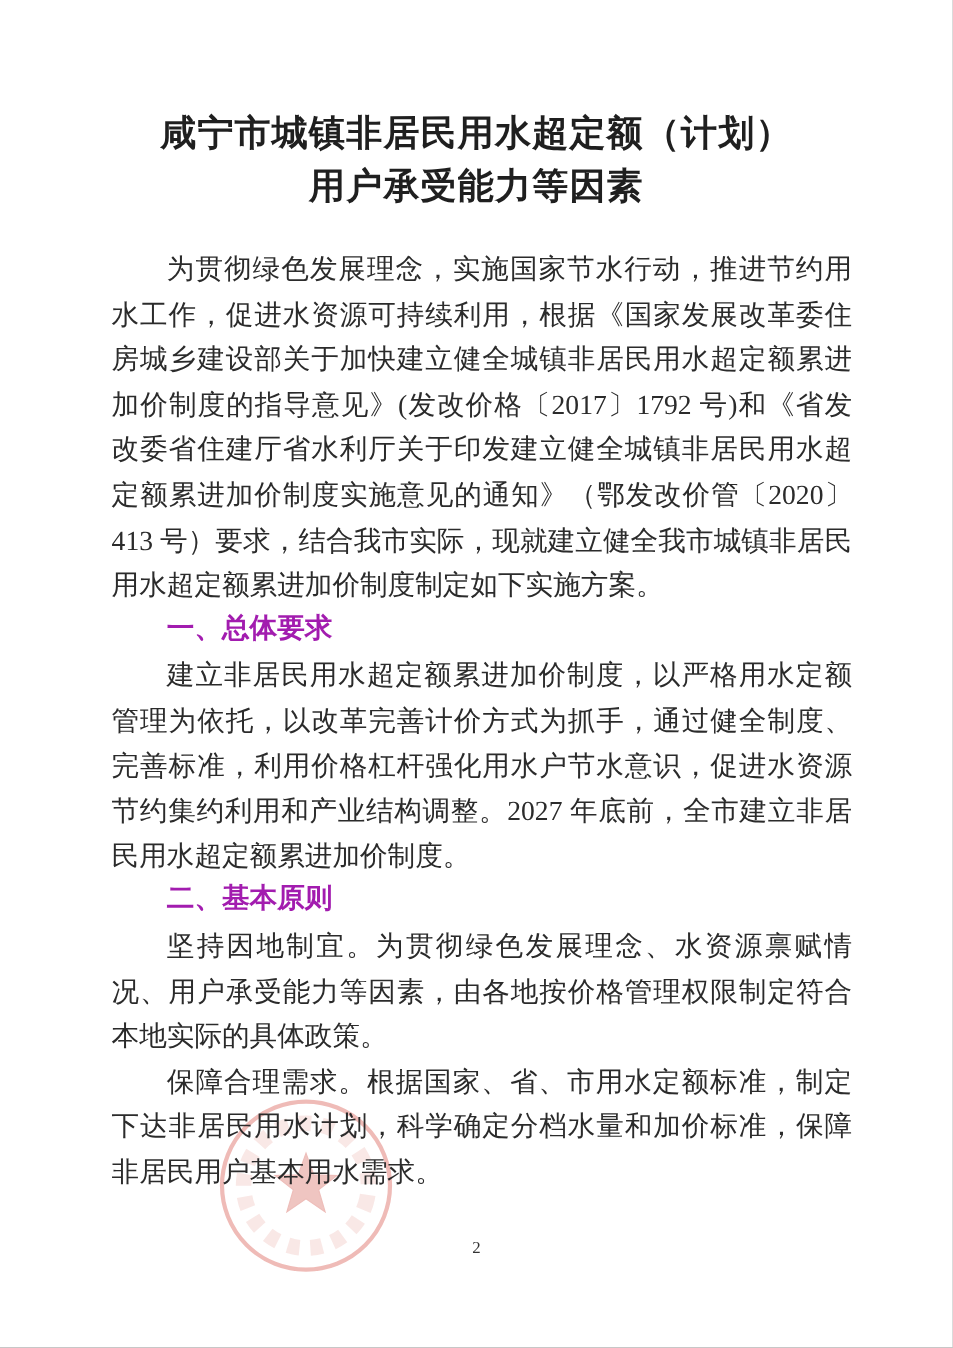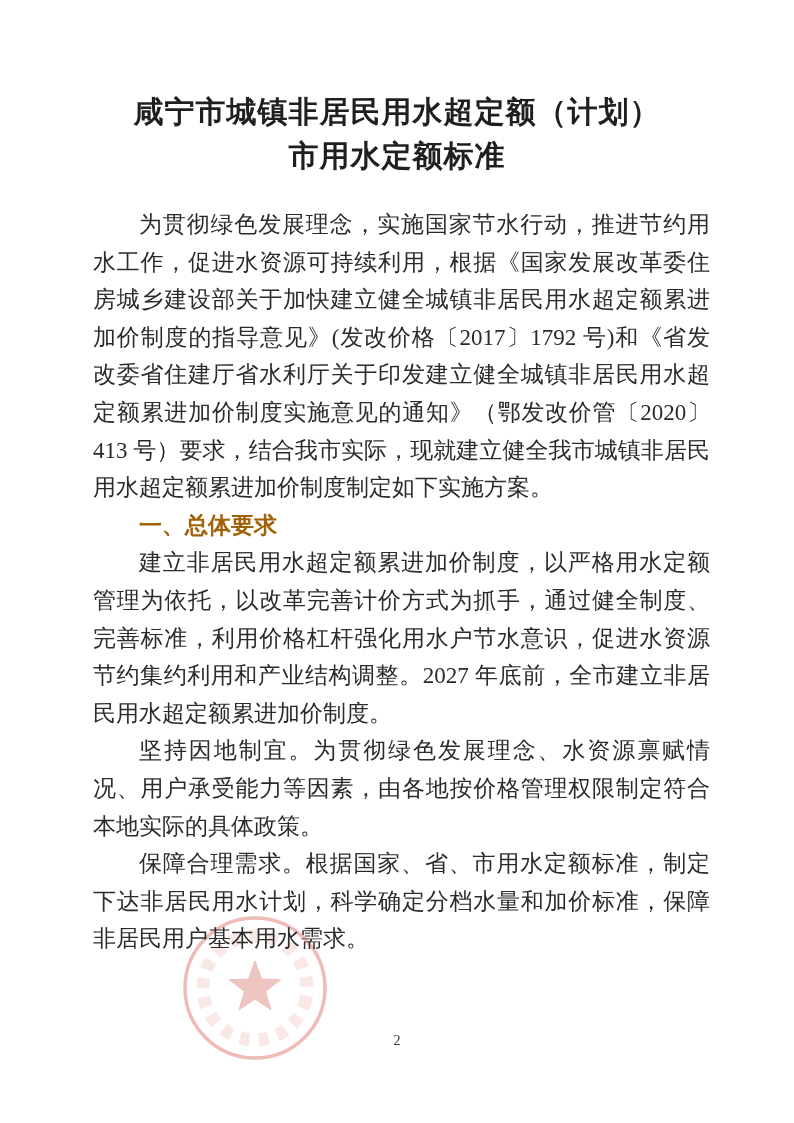--- a/index.html
+++ b/index.html
@@ -41,22 +41,22 @@
   }
   .para {
     margin: 0;
     text-indent: 2em;
     color: #2b2b2b;
   }
   .heading {
     margin: 0;
     text-indent: 2em;
     font-weight: bold;
-    color: #a16207;
-    font-family: Liberation Sans, sans-serif;
+    color: #a21caf;
+    font-family: Liberation Mono, monospace;
   }
   .seal {
     position: absolute;
     left: 180px;
     top: 912px;
     width: 150px;
     height: 152px;
     z-index: 1;
   }
   .page-number {
@@ -75,26 +75,27 @@
 <div class="page">
 
   <svg class="seal" viewBox="0 0 150 152" xmlns="http://www.w3.org/2000/svg">
     <circle cx="75" cy="76" r="70" fill="none" stroke="#e2847b" stroke-width="3.5" opacity="0.55"></circle>
     <circle cx="75" cy="76" r="52" fill="none" stroke="#e2948c" stroke-width="13" stroke-dasharray="10 9" opacity="0.22" transform="rotate(12 75 76)"></circle>
     <polygon points="75,49 81.5,67.1 100.7,67.7 85.5,79.4 90.9,97.8 75,87 59.1,97.8 64.5,79.4 49.3,67.7 68.5,67.1" fill="#dd8078" opacity="0.45" stroke="#d96f66" stroke-width="1"></polygon>
   </svg>
 
   <h1 class="doc-title">
     <span>咸宁市城镇非居民用水超定额（计划）</span>
-    <span>市用水定额标准</span>
+    <span>用户承受能力等因素</span>
   </h1>
 
   <div class="body-text">
     <p class="para">为贯彻绿色发展理念，实施国家节水行动，推进节约用水工作，促进水资源可持续利用，根据《国家发展改革委住房城乡建设部关于加快建立健全城镇非居民用水超定额累进加价制度的指导意见》(发改价格〔2017〕1792 号)和《省发改委省住建厅省水利厅关于印发建立健全城镇非居民用水超定额累进加价制度实施意见的通知》（鄂发改价管〔2020〕413 号）要求，结合我市实际，现就建立健全我市城镇非居民用水超定额累进加价制度制定如下实施方案。</p>
     <p class="heading">一、总体要求</p>
     <p class="para">建立非居民用水超定额累进加价制度，以严格用水定额管理为依托，以改革完善计价方式为抓手，通过健全制度、完善标准，利用价格杠杆强化用水户节水意识，促进水资源节约集约利用和产业结构调整。2027 年底前，全市建立非居民用水超定额累进加价制度。</p>
+    <p class="heading">二、基本原则</p>
     <p class="para">坚持因地制宜。为贯彻绿色发展理念、水资源禀赋情况、用户承受能力等因素，由各地按价格管理权限制定符合本地实际的具体政策。</p>
     <p class="para">保障合理需求。根据国家、省、市用水定额标准，制定下达非居民用水计划，科学确定分档水量和加价标准，保障非居民用户基本用水需求。</p>
   </div>
 
   <div class="page-number">2</div>
 
 </div>
 
 </body></html>

